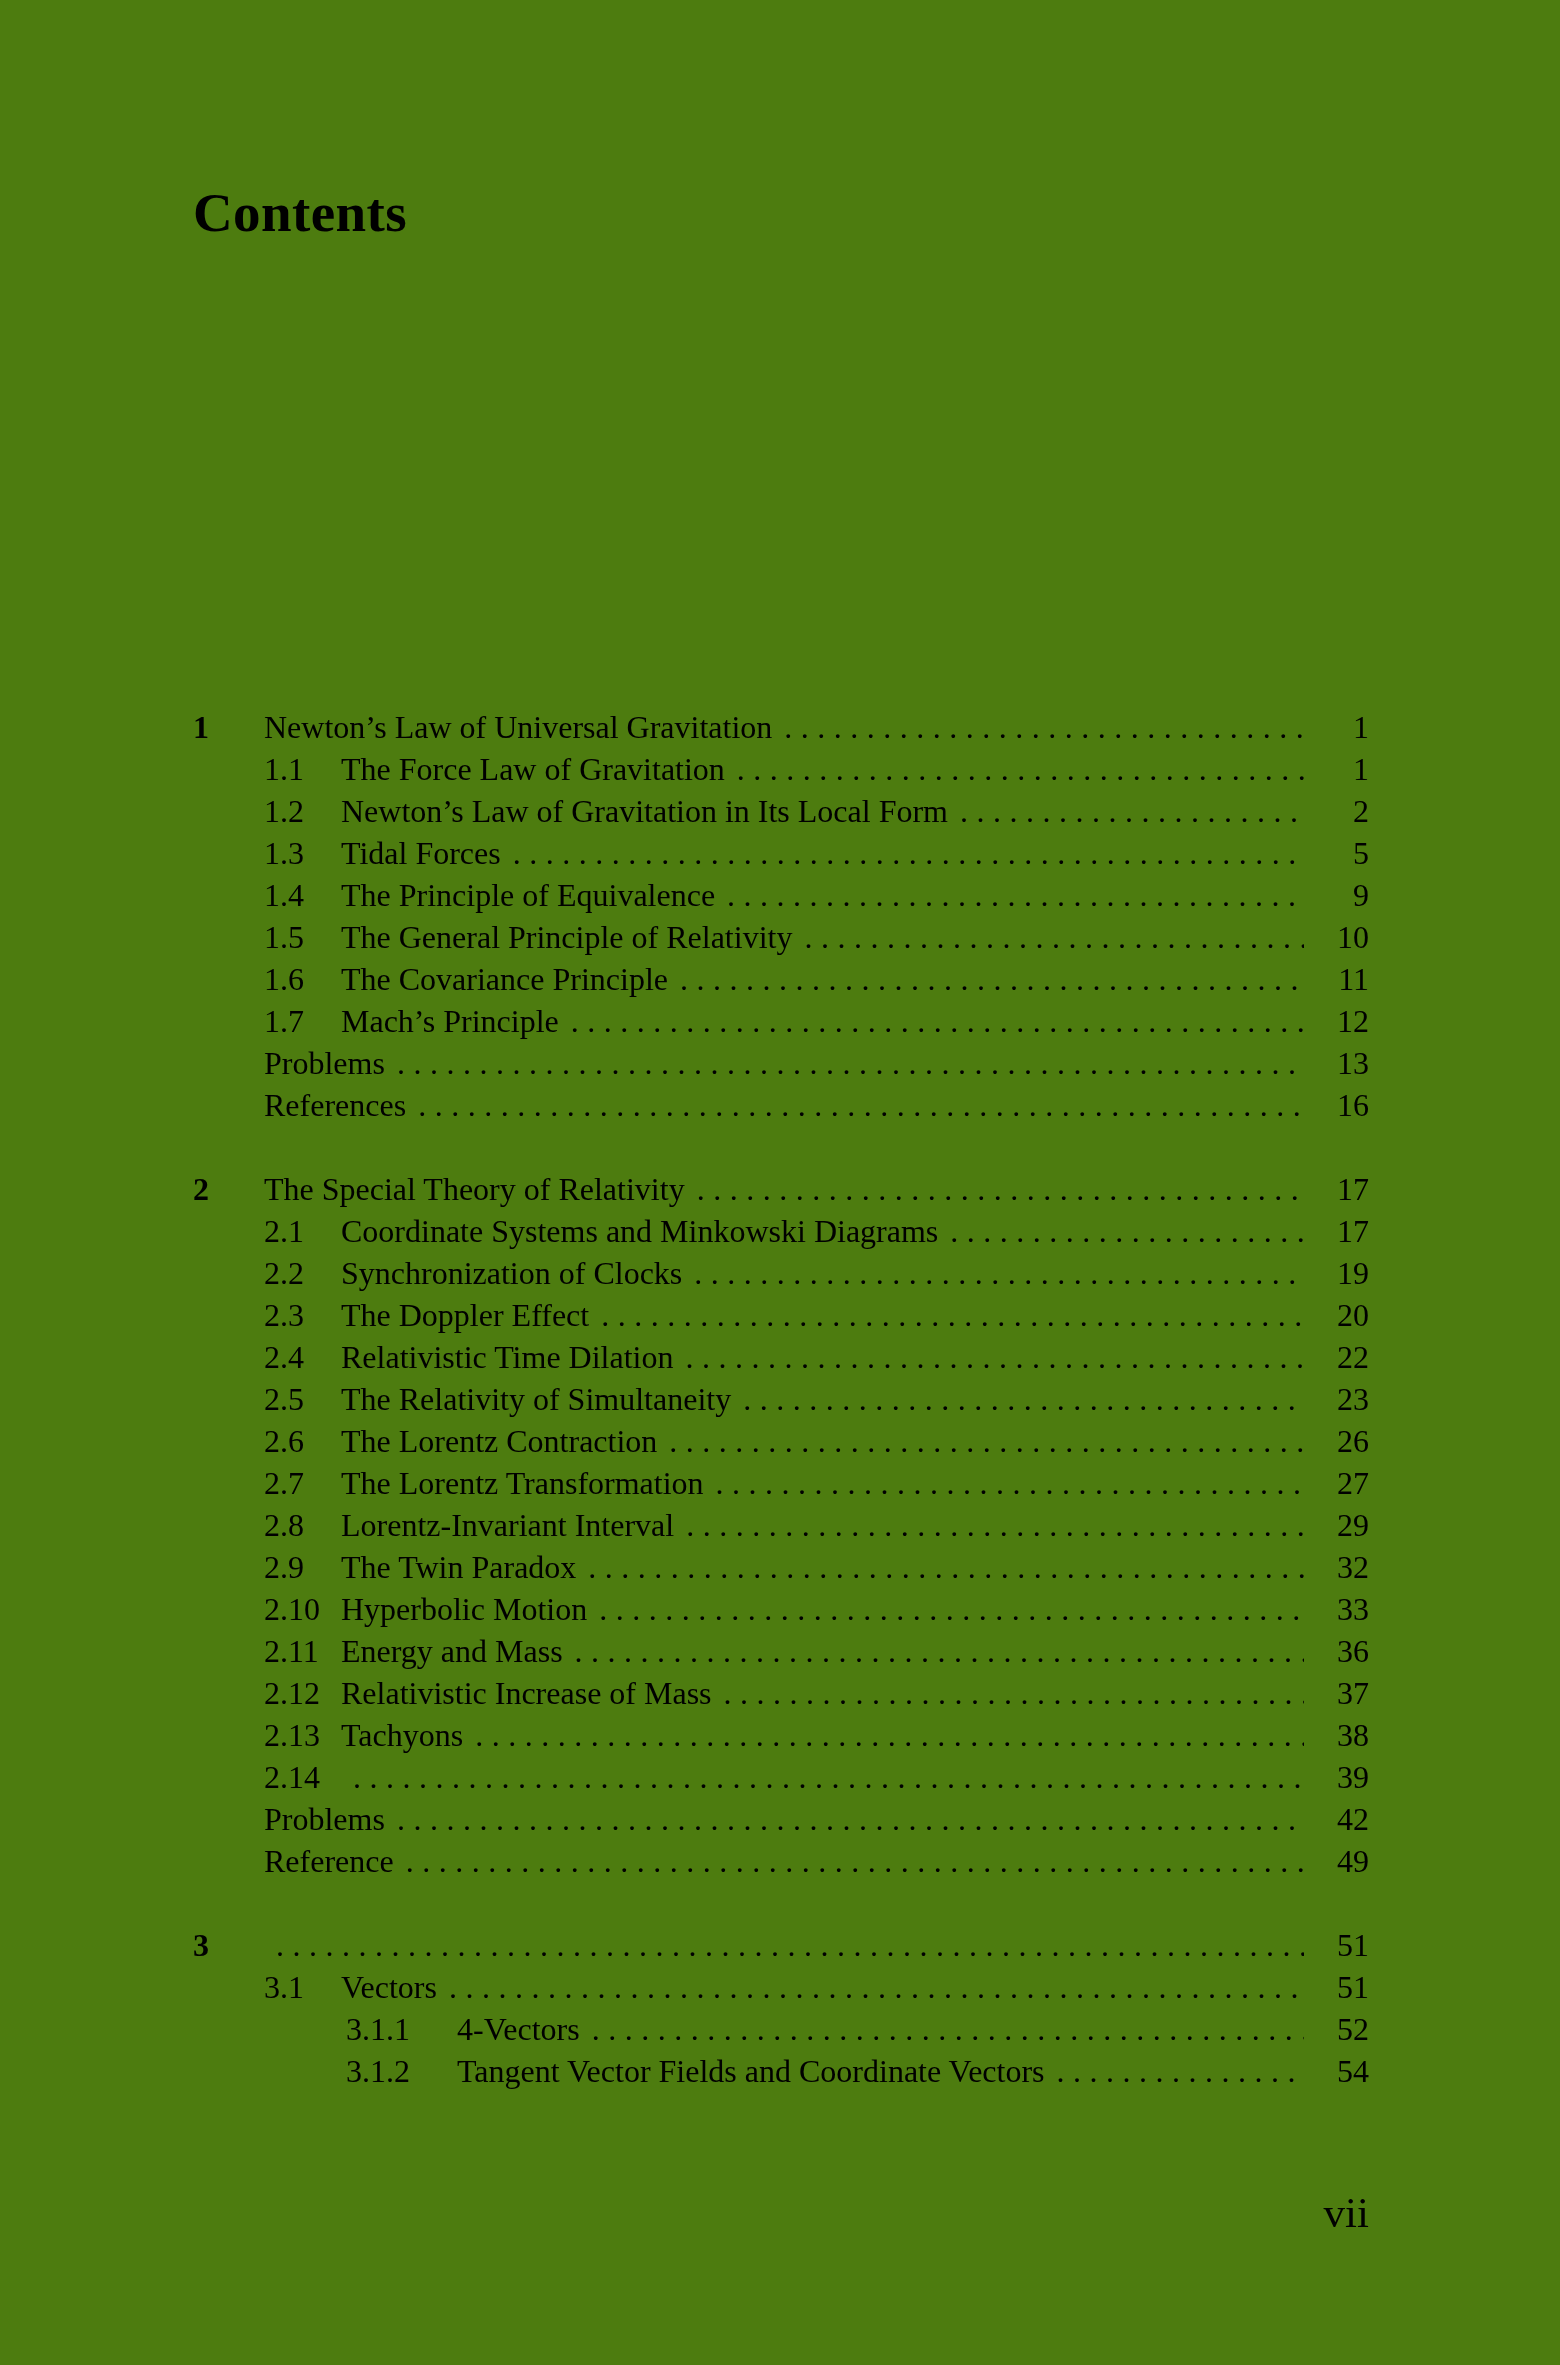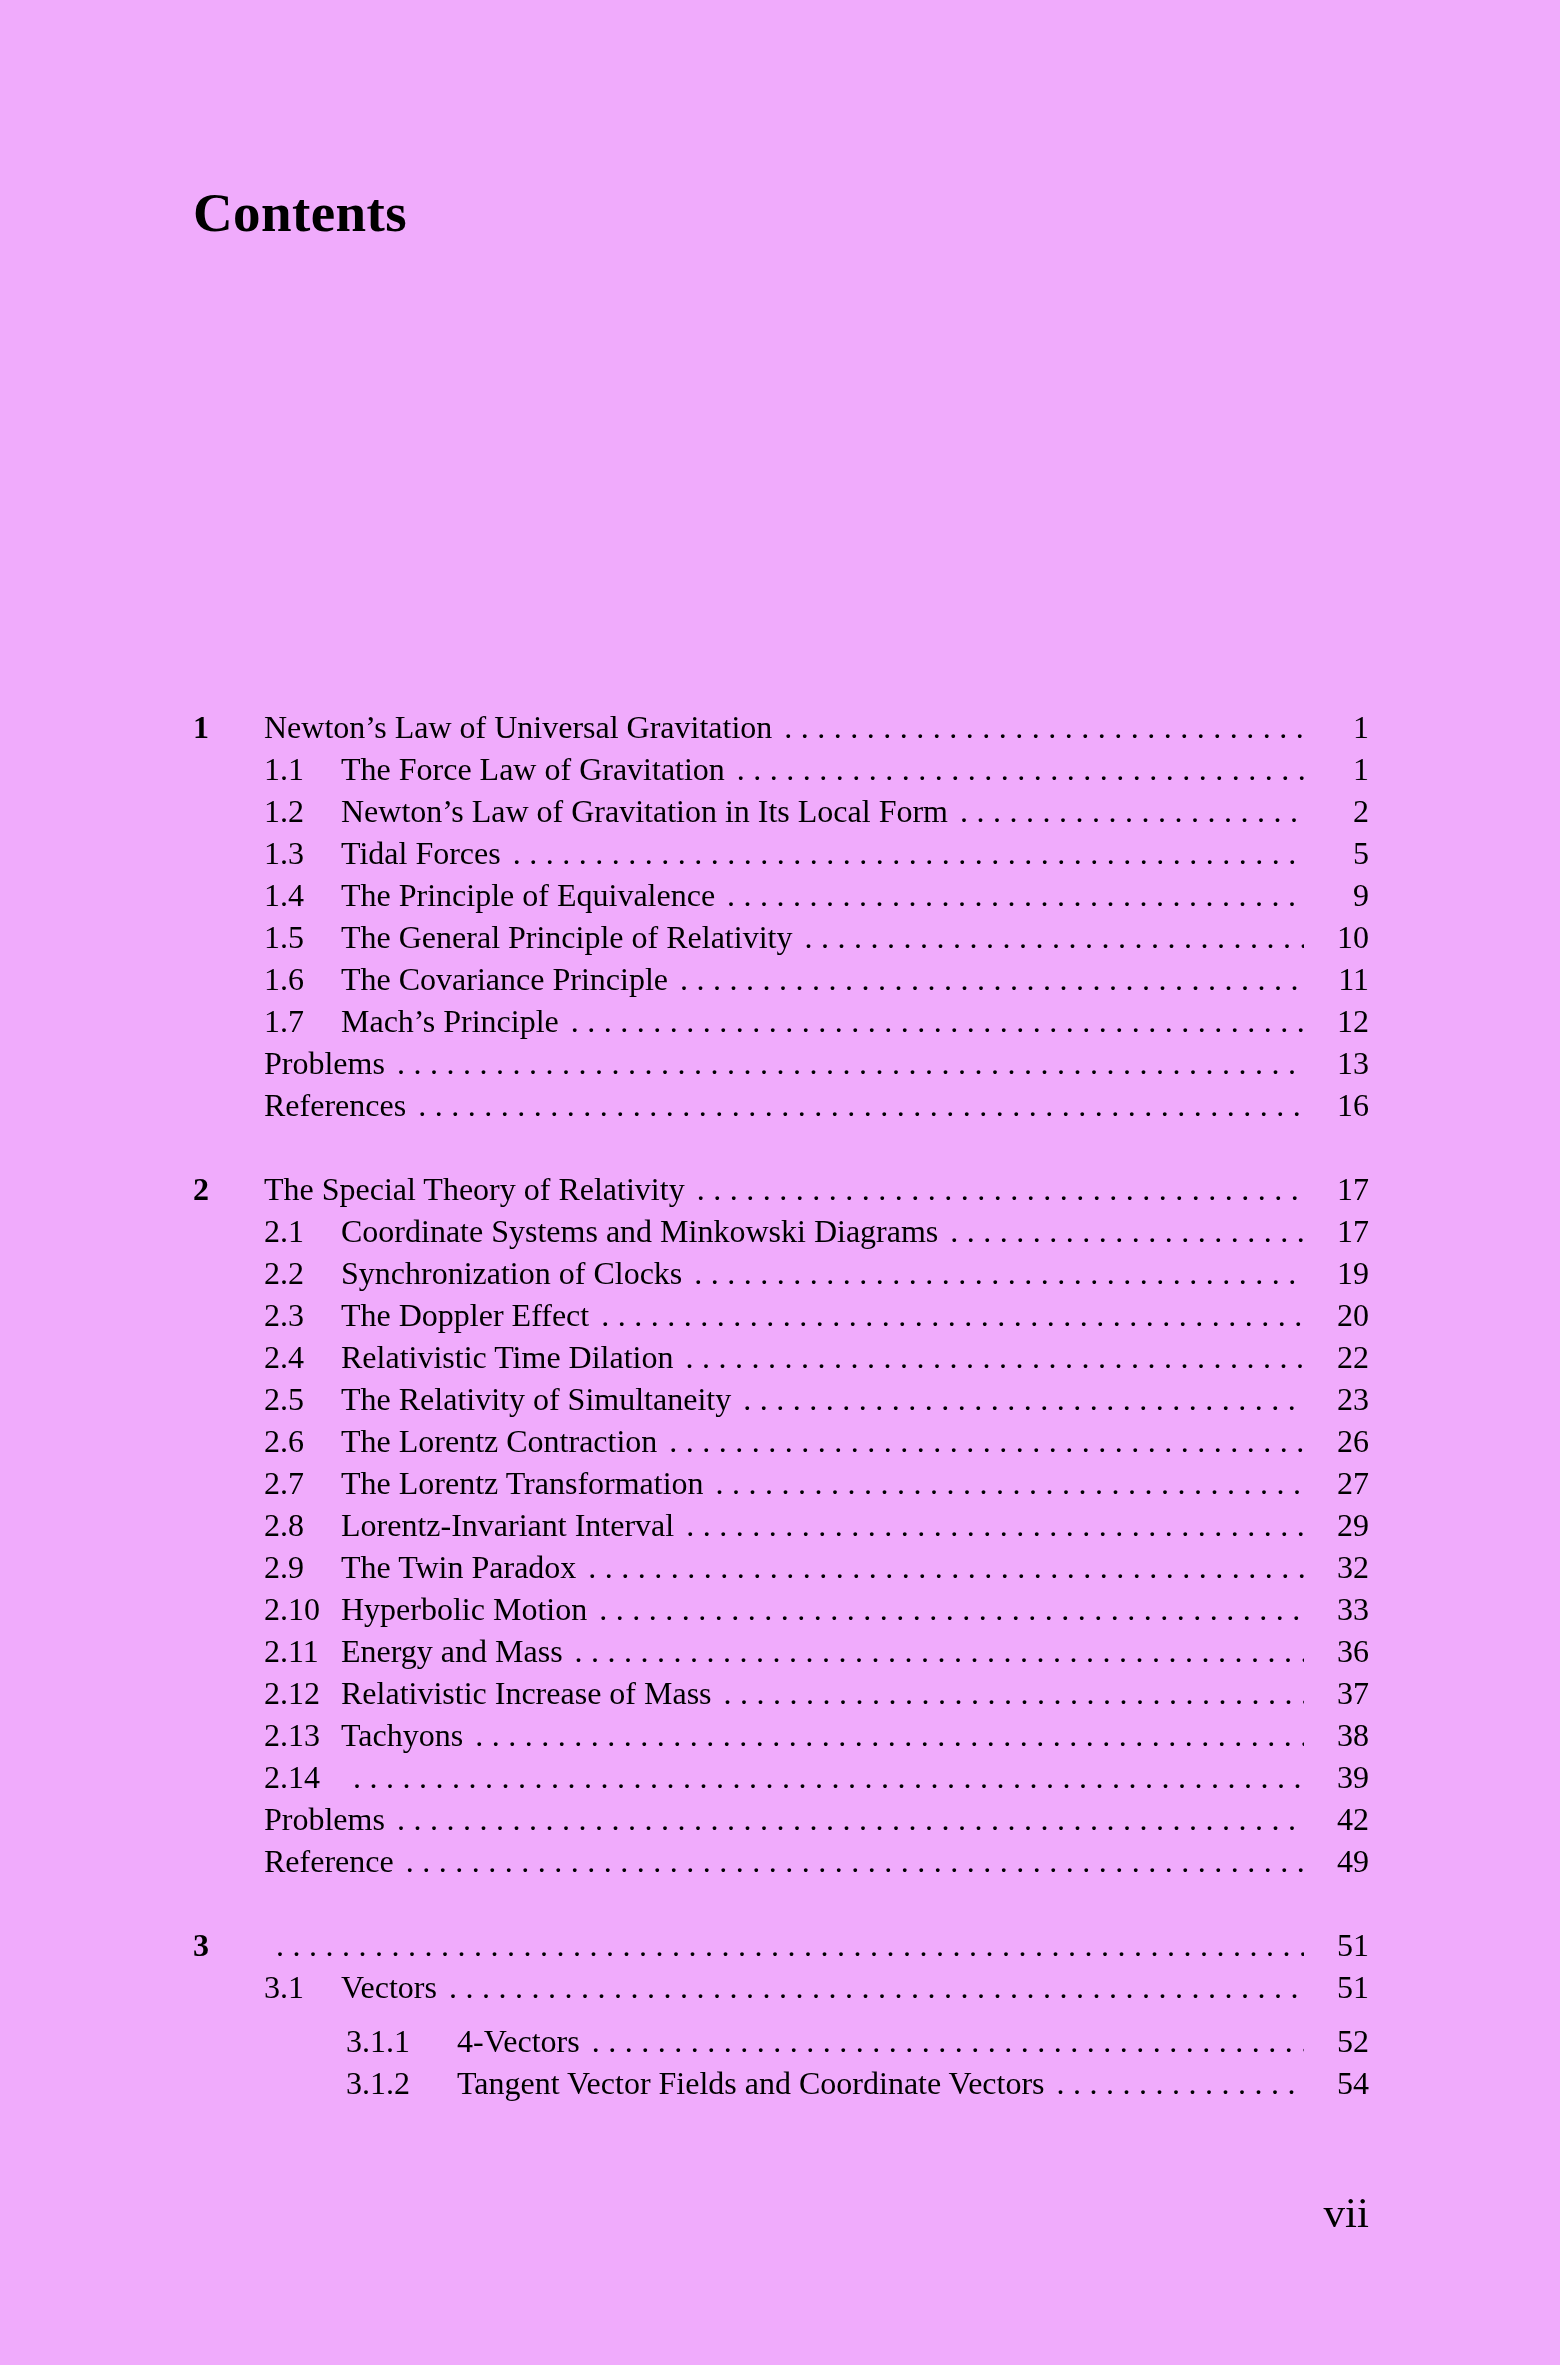--- a/index.html
+++ b/index.html
@@ -1,20 +1,20 @@
 <!DOCTYPE html>
 <html style="font-size:13.6px"><head>
 <meta charset="utf-8">
 <style>
   html,body { margin:0; padding:0; background:#ffffff; }
   .page {
     position: relative;
     width: 1560px;
     height: 2366px;
-    background: #f0abfc;
+    background: #4d7c0f;
     color: #000000;
     font-family: "Liberation Serif", "DejaVu Serif", serif;
     overflow: hidden;
   }
   .page-title {
     position: absolute;
     top: 185px;
     left: 193px;
     margin: 0;
     font-size: 55px;
@@ -35,21 +35,21 @@
     align-items: baseline;
     height: 42px;
     line-height: 42px;
     white-space: nowrap;
   }
   .toc-row .num { flex: none; }
   .toc-row.chapter .ttl { font-weight: normal; }
   .toc-row.chapter .num { width: 71px; font-weight: bold; }
   .toc-row.section .num { margin-left: 71px; width: 77px; }
   .toc-row.plain .ttl { margin-left: 71px; }
-  .toc-row.subsection .num { margin-left: 153px; width: 111px; margin-top: 12px; }
+  .toc-row.subsection .num { margin-left: 153px; width: 111px; }
   .ttl { flex: none; }
   .dots {
     flex: 1 1 auto;
     min-width: 0;
     overflow: hidden;
     white-space: nowrap;
     letter-spacing: 8.5px;
     margin-left: 12px;
     font-weight: normal;
   }

